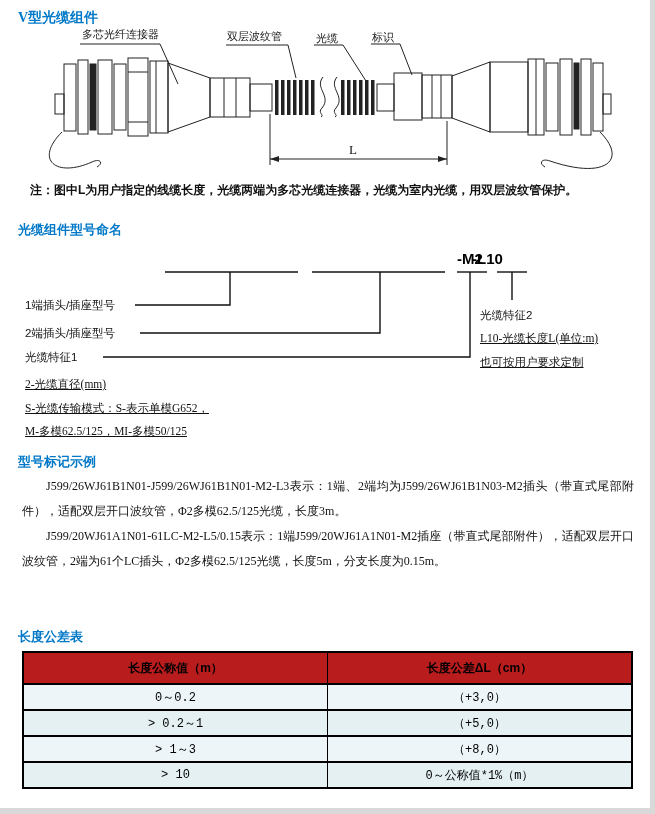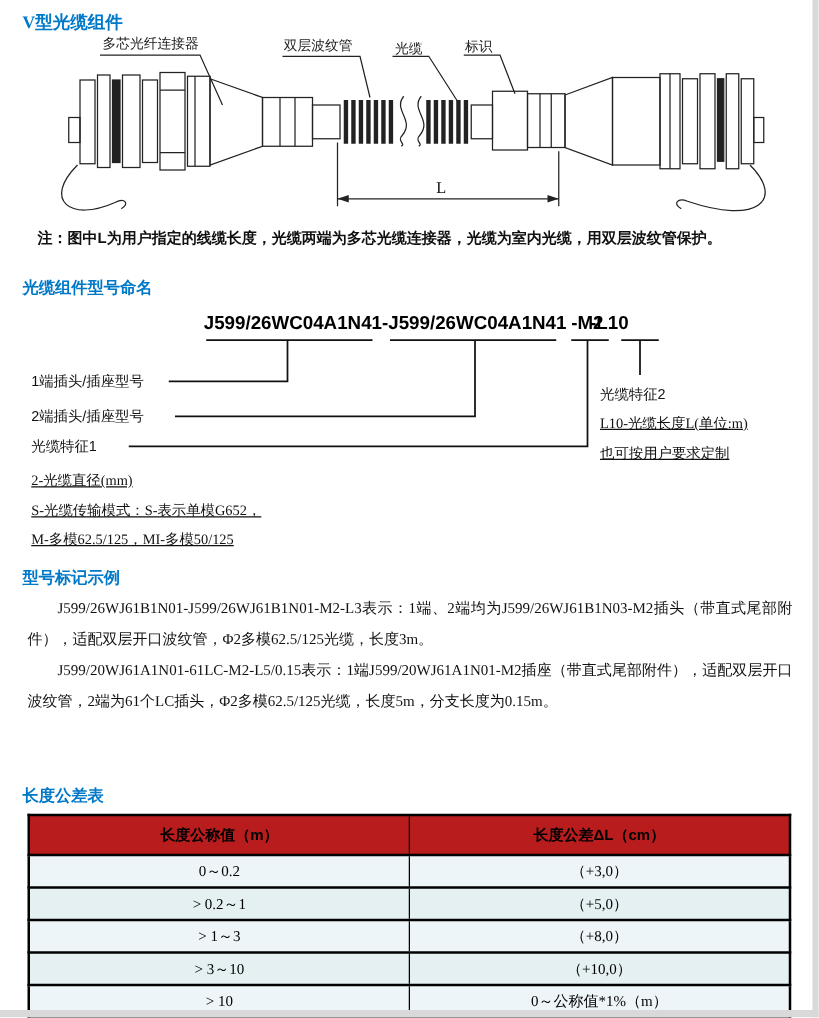--- a/index.html
+++ b/index.html
@@ -12,21 +12,21 @@
   .model{font-size:15px;font-weight:bold;color:#000;letter-spacing:0px;}
   .dlab{font-size:11.5px;font-weight:normal;color:#111;}
   .dtxt{font-size:11.5px;color:#111;font-family:"Liberation Serif",serif;text-decoration:underline;}
   .para-wrap{position:absolute;left:22px;top:474px;width:612px;}
   .para-wrap p{margin:0;text-indent:2em;text-align:justify;font-size:12px;line-height:25px;color:#111;
     font-family:"Liberation Serif",serif;}
   table.tol{position:absolute;left:22px;top:651px;width:611px;border-collapse:collapse;table-layout:fixed;}
   table.tol th,table.tol td{border:1px solid #000;text-align:center;padding:0;}
   table.tol th{border-bottom-width:2px;border-top-width:2px;height:30px;font-size:12px;font-weight:bold;
     background:#b91c1c;font-family:"Liberation Sans",sans-serif;}
-  table.tol td{height:24px;font-size:12px;font-family:Liberation Serif, serif;border-top-width:2px;border-bottom-width:2px;}
+  table.tol td{height:24px;font-size:12px;font-family:Liberation Mono, monospace;border-top-width:2px;border-bottom-width:2px;}
   table.tol th:first-child,table.tol td:first-child{border-left-width:2px;}
   table.tol th:last-child,table.tol td:last-child{border-right-width:2px;}
   table.tol tr:nth-child(odd) td{background:#eef5f8;}
   table.tol tr:nth-child(even) td{background:#e5f0f3;}
   .edge-right{position:absolute;right:0;top:0;width:5px;height:814px;background:#d9d9d9;}
   .edge-bottom{position:absolute;left:0;bottom:0;width:655px;height:6px;background:#d9d9d9;}
   svg{position:absolute;left:0;}
   svg text{font-family:"Liberation Serif",serif;}
 </style>
 </head>
@@ -126,21 +126,20 @@
         <line x1="165" y1="27" x2="298" y2="27"></line>
         <line x1="312" y1="27" x2="445" y2="27"></line>
         <line x1="457" y1="27" x2="487" y2="27"></line>
         <line x1="497" y1="27" x2="527" y2="27"></line>
         <path d="M230,27 L230,60 L135,60"></path>
         <path d="M380,27 L380,88 L140,88"></path>
         <path d="M470,27 L470,112 L103,112"></path>
         <line x1="512" y1="27" x2="512" y2="55"></line>
       </g>
     </svg>
-    <span class="abs model" style="left:163px;top:5px;">J599/26WC04A1N41-J599/26WC04A1N41</span>
     <span class="abs model" style="left:457px;top:5px;">-M2</span>
     <span class="abs model" style="left:472px;top:5px;">-L10</span>
 
     <span class="abs dlab" style="left:25px;top:53px;">1端插头/插座型号</span>
     <span class="abs dlab" style="left:25px;top:81px;">2端插头/插座型号</span>
     <span class="abs dlab" style="left:25px;top:105px;">光缆特征1</span>
 
     <span class="abs dlab" style="left:480px;top:63px;">光缆特征2</span>
     <span class="abs dtxt" style="left:480px;top:86px;">L10-光缆长度L(单位:m)</span>
     <span class="abs dtxt" style="left:480px;top:110px;">也可按用户要求定制</span>
@@ -172,24 +171,20 @@
       </tr>
       <tr>
         <td>&gt; 0.2～1</td>
         <td>（+5,0）</td>
       </tr>
       <tr>
         <td>&gt; 1～3</td>
         <td>（+8,0）</td>
       </tr>
       <tr>
-        <td>&gt; 3～10</td>
-        <td>（+10,0）</td>
-      </tr>
-      <tr>
         <td>&gt; 10</td>
         <td>0～公称值*1%（m）</td>
       </tr>
     </tbody>
   </table>
 
   <div class="edge-right"></div>
   <div class="edge-bottom"></div>
 </div>
 

